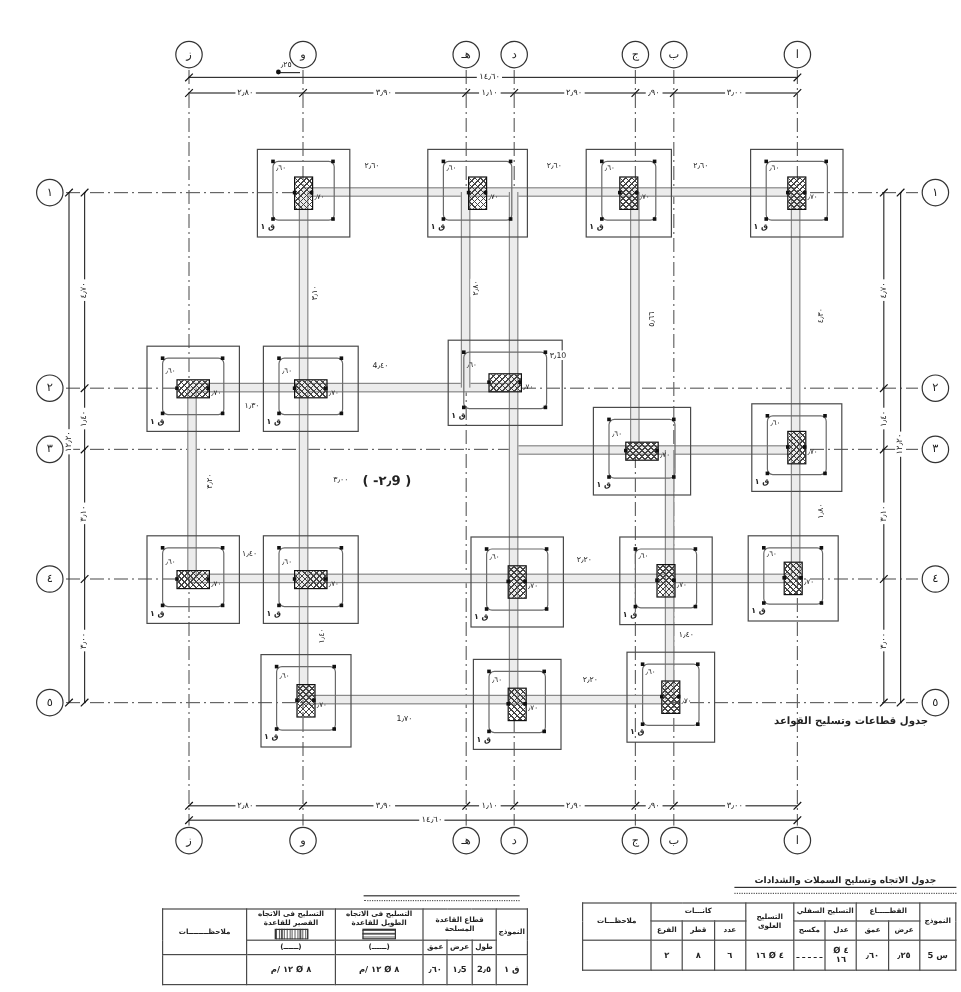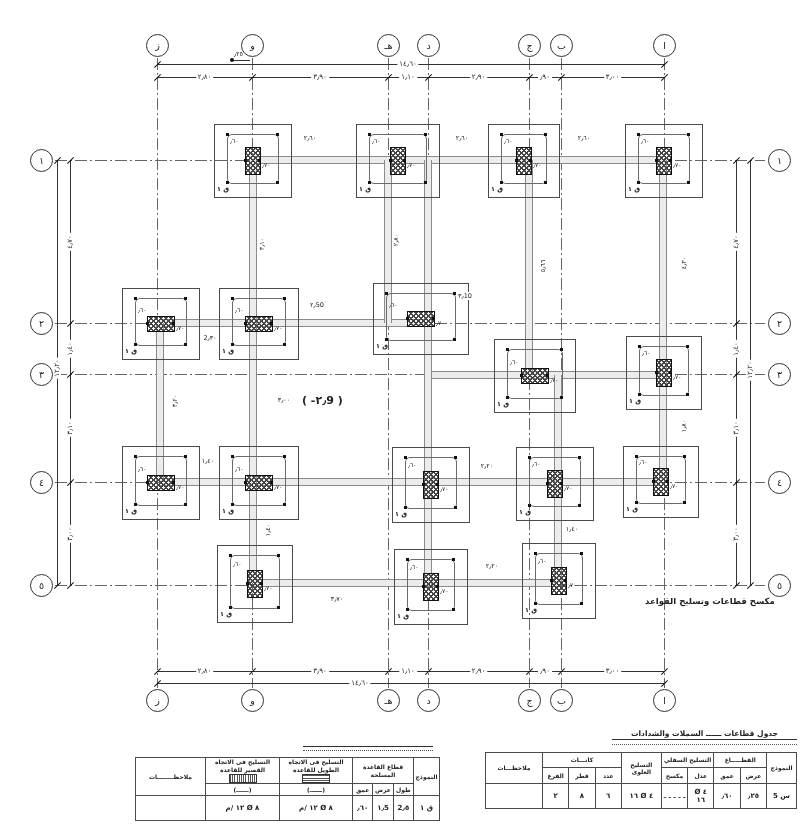--- a/index.html
+++ b/index.html
@@ -338,43 +338,43 @@
     <div style="left: 30px; top: 471px; width: 21px; height: 21px; border: 1px solid rgb(51, 51, 51); border-radius: 50%; background: rgb(255, 255, 255); font-size: 9.5px; line-height: 21px; text-align: center;">٤</div>
     <div style="left: 768px; top: 471px; width: 21px; height: 21px; border: 1px solid rgb(51, 51, 51); border-radius: 50%; background: rgb(255, 255, 255); font-size: 9.5px; line-height: 21px; text-align: center;">٤</div>
     <div style="left: 30px; top: 574px; width: 21px; height: 21px; border: 1px solid rgb(51, 51, 51); border-radius: 50%; background: rgb(255, 255, 255); font-size: 9.5px; line-height: 21px; text-align: center;">٥</div>
     <div style="left: 768px; top: 574px; width: 21px; height: 21px; border: 1px solid rgb(51, 51, 51); border-radius: 50%; background: rgb(255, 255, 255); font-size: 9.5px; line-height: 21px; text-align: center;">٥</div>
     <div style="left: 232px; top: 60px; width: 18px; height: 1px; background: rgb(51, 51, 51);"></div>
     <div style="left: 230px; top: 58px; width: 4px; height: 4px; background: rgb(17, 17, 17); border-radius: 50%;"></div>
     <div style="left: 234px; top: 50px; font-size: 6.5px;">٫٢٥</div>
     <div style="left: 310px; top: 138px; transform: translate(-50%, -50%); font-size: 6.5px; background: rgb(255, 255, 255); padding: 0px 1px; white-space: nowrap;">٢٫٦٠</div>
     <div style="left: 462px; top: 138px; transform: translate(-50%, -50%); font-size: 6.5px; background: rgb(255, 255, 255); padding: 0px 1px; white-space: nowrap;">٢٫٦٠</div>
     <div style="left: 584px; top: 138px; transform: translate(-50%, -50%); font-size: 6.5px; background: rgb(255, 255, 255); padding: 0px 1px; white-space: nowrap;">٢٫٦٠</div>
-    <div style="left: 317px; top: 305px; transform: translate(-50%, -50%); font-size: 6.5px; background: rgb(255, 255, 255); padding: 0px 1px; white-space: nowrap;">٢٫50</div>
+    <div style="left: 317px; top: 305px; transform: translate(-50%, -50%); font-size: 6.5px; background: rgb(255, 255, 255); padding: 0px 1px; white-space: nowrap;">4٫٤٠</div>
     <div style="left: 465px; top: 296px; transform: translate(-50%, -50%); font-size: 6.5px; background: rgb(255, 255, 255); padding: 0px 1px; white-space: nowrap;">٣٫10</div>
-    <div style="left: 210px; top: 338px; transform: translate(-50%, -50%); font-size: 6.5px; background: rgb(255, 255, 255); padding: 0px 1px; white-space: nowrap;">2٫٣٠</div>
+    <div style="left: 210px; top: 338px; transform: translate(-50%, -50%); font-size: 6.5px; background: rgb(255, 255, 255); padding: 0px 1px; white-space: nowrap;">١٫٣٠</div>
     <div style="left: 262px; top: 244px; transform: translate(-50%, -50%) rotate(-90deg); font-size: 6.5px; background: rgb(255, 255, 255); padding: 0px 1px; white-space: nowrap;">٣٫١٠</div>
     <div style="left: 396px; top: 240px; transform: translate(-50%, -50%) rotate(-90deg); font-size: 6.5px; background: rgb(255, 255, 255); padding: 0px 1px; white-space: nowrap;">٢٫٨٠</div>
     <div style="left: 543px; top: 266px; transform: translate(-50%, -50%) rotate(-90deg); font-size: 6.5px; background: rgb(255, 255, 255); padding: 0px 1px; white-space: nowrap;">٥٫٦٦</div>
     <div style="left: 684px; top: 263px; transform: translate(-50%, -50%) rotate(-90deg); font-size: 6.5px; background: rgb(255, 255, 255); padding: 0px 1px; white-space: nowrap;">٤٫٣٠</div>
     <div style="left: 684px; top: 426px; transform: translate(-50%, -50%) rotate(-90deg); font-size: 6.5px; background: rgb(255, 255, 255); padding: 0px 1px; white-space: nowrap;">١٫٨٠</div>
     <div style="left: 175px; top: 401px; transform: translate(-50%, -50%) rotate(-90deg); font-size: 6.5px; background: rgb(255, 255, 255); padding: 0px 1px; white-space: nowrap;">٣٫٢٠</div>
     <div style="left: 284px; top: 400px; transform: translate(-50%, -50%); font-size: 6.5px; background: rgb(255, 255, 255); padding: 0px 1px; white-space: nowrap;">٣٫٠٠</div>
     <div style="left: 208px; top: 461px; transform: translate(-50%, -50%); font-size: 6.5px; background: rgb(255, 255, 255); padding: 0px 1px; white-space: nowrap;">١٫٤٠</div>
     <div style="left: 487px; top: 466px; transform: translate(-50%, -50%); font-size: 6.5px; background: rgb(255, 255, 255); padding: 0px 1px; white-space: nowrap;">٢٫٢٠</div>
     <div style="left: 572px; top: 529px; transform: translate(-50%, -50%); font-size: 6.5px; background: rgb(255, 255, 255); padding: 0px 1px; white-space: nowrap;">١٫٤٠</div>
     <div style="left: 492px; top: 566px; transform: translate(-50%, -50%); font-size: 6.5px; background: rgb(255, 255, 255); padding: 0px 1px; white-space: nowrap;">٢٫٢٠</div>
-    <div style="left: 337px; top: 599px; transform: translate(-50%, -50%); font-size: 6.5px; background: rgb(255, 255, 255); padding: 0px 1px; white-space: nowrap;">٣٫٧٠</div>
+    <div style="left: 337px; top: 599px; transform: translate(-50%, -50%); font-size: 6.5px; background: rgb(255, 255, 255); padding: 0px 1px; white-space: nowrap;">1٫٧٠</div>
     <div style="left: 268px; top: 530px; transform: translate(-50%, -50%) rotate(-90deg); font-size: 6.5px; background: rgb(255, 255, 255); padding: 0px 1px; white-space: nowrap;">١٫٤٠</div>
   </div>
 
 <div class="note" style="left:302px;top:394px;font-size:11px;letter-spacing:2px;">( -٢٫9 )</div>
 
-<div class="note" style="left:645px;top:596px;font-size:8.5px;direction:rtl;">مكسح قطاعات وتسليح القواعد</div>
-
-<div class="ttl" style="left:612px;top:729px;width:185px;border-bottom:1px solid #333;padding-bottom:1px;">جدول قطاعات ــــــ السملات والشدادات</div>
+<div class="note" style="left:645px;top:596px;font-size:8.5px;direction:rtl;">جدول قطاعات وتسليح القواعد</div>
+
+<div class="ttl" style="left:612px;top:729px;width:185px;border-bottom:1px solid #333;padding-bottom:1px;">جدول الاتجاه وتسليح السملات والشدادات</div>
 <div class="underline2" style="left:612px;top:741px;width:185px;border-top:none;"></div>
 
 <table class="tbl" style="left:485px;top:752px;width:312px;">
   <tbody>
       <tr style="height:15px;">
     <th style="width:27px;" rowspan="2">النموذج</th>
     <th colspan="2">القطـــــاع</th>
     <th colspan="2">التسليح السفلي</th>
     <th style="width:37px;" rowspan="2">التسليح العلوى</th>
     <th colspan="3">كانـــات</th>

